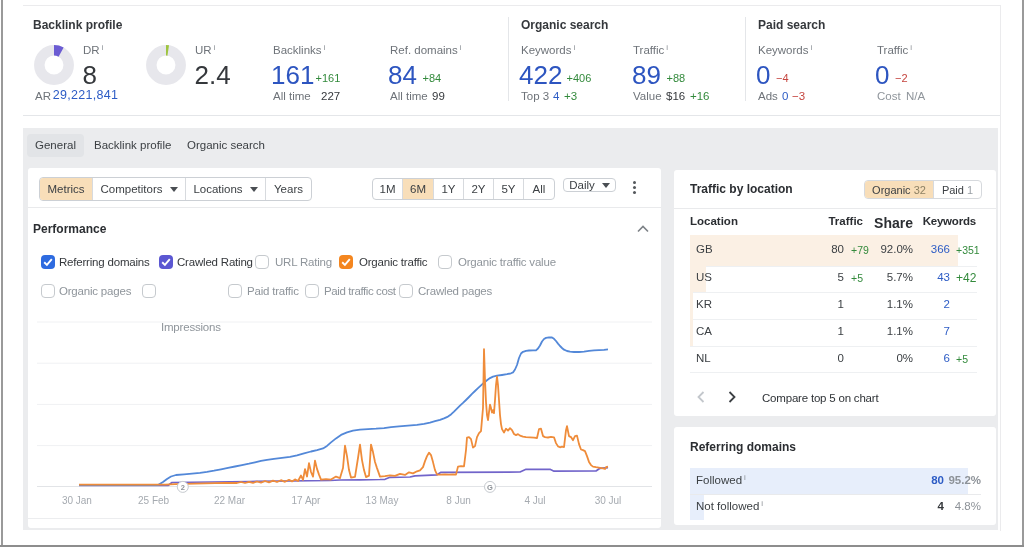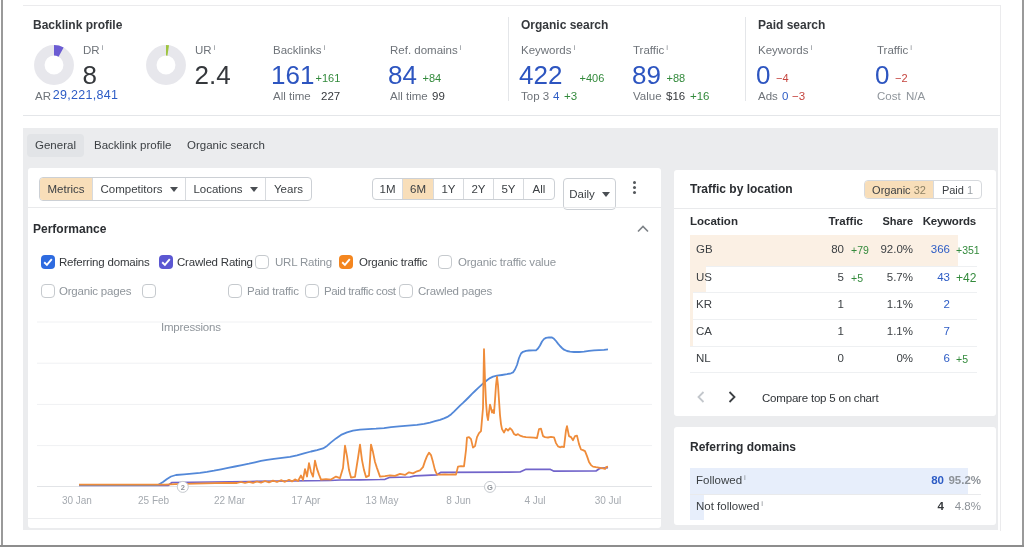--- a/index.html
+++ b/index.html
@@ -66,21 +66,21 @@
 <div class="abs bignum" style="left:388px; top:62px;">84</div>
 <div class="abs green" style="left:422.5px; top:72px; font-size:11px;">+84</div>
 <div class="abs gray" style="left:390px; top:89.5px; font-size:11.5px;">All time</div>
 <div class="abs dark" style="left:432px; top:89.5px; font-size:11.5px;">99</div>
 
 <div class="sep-v" style="left:508px; top:17px; height:84px;"></div>
 
 <div class="abs b dark" style="left:521px; top:17.5px; font-size:12px;">Organic search</div>
 <div class="abs gray" style="left:521px; top:44px;">Keywords<span class="sup">i</span></div>
 <div class="abs bignum" style="left:519px; top:62px;">422</div>
-<div class="abs green" style="left:566.5px; top:72px; font-size:11px;margin-left:13px;">+406</div>
+<div class="abs green" style="left:566.5px; top:72px; font-size:11px;">+406</div>
 <div class="abs gray" style="left:521px; top:89.5px; font-size:11.5px;">Top 3</div>
 <div class="abs blue" style="left:553px; top:89.5px; font-size:11.5px;">4</div>
 <div class="abs green" style="left:564px; top:89.5px; font-size:11.5px;">+3</div>
 
 <div class="abs gray" style="left:633px; top:44px;">Traffic<span class="sup">i</span></div>
 <div class="abs bignum" style="left:632px; top:62px;">89</div>
 <div class="abs green" style="left:666.5px; top:72px; font-size:11px;">+88</div>
 <div class="abs gray" style="left:633px; top:89.5px; font-size:11.5px;">Value</div>
 <div class="abs dark" style="left:666px; top:89.5px; font-size:11.5px;">$16</div>
 <div class="abs green" style="left:690px; top:89.5px; font-size:11.5px;">+16</div>
@@ -118,21 +118,21 @@
   <div style="width:45px;">Years</div>
 </div>
 <div class="seg" style="left:372px; top:178px; height:22px;">
   <div style="width:30px;">1M</div>
   <div class="tan" style="width:31px;">6M</div>
   <div style="width:30px;">1Y</div>
   <div style="width:30px;">2Y</div>
   <div style="width:30px;">5Y</div>
   <div style="width:30px;">All</div>
 </div>
-<div class="btn" style="left:563px; top:178px; width:53px; height:32px;">Daily<span class="caret"></span></div>
+<div class="btn" style="left:563px; top:178px; width:53px; height:14px;">Daily<span class="caret"></span></div>
 <div class="abs" style="left:633px; top:181px; width:3px; height:3px; background:#54585c; border-radius:50%; box-shadow:0 5px 0 #54585c, 0 10px 0 #54585c;"></div>
 
 <div class="sep-h" style="left:27.5px; top:207px; width:633.5px; background:#e9eaec;"></div>
 
 <div class="abs b" style="left:33px; top:222px; font-size:12px; color:#2b2e32;">Performance</div>
 <svg class="abs" style="left:637px; top:225px;" width="12" height="8" viewBox="0 0 12 8">
     <polyline points="1,6.5 6,1.5 11,6.5" fill="none" stroke="#7d8287" stroke-width="1.6"></polyline>
   </svg>
 
 <div class="cb on" style="left:41px; top:255px; background:#2e6be0;">
@@ -197,21 +197,21 @@
 <div class="card" style="left:674px; top:170px; width:322px; height:246px;"></div>
 <div class="abs b" style="left:690px; top:181.5px; font-size:12px; color:#2b2e32;">Traffic by location</div>
 <div class="seg" style="left:864px; top:180px; height:19px; border-color:#d6d9dd;">
   <div class="tan" style="width:69px; font-size:11px;">Organic&nbsp;<span style="color:#8d8164;">32</span></div>
   <div style="width:47px; font-size:11px;">Paid&nbsp;<span style="color:#9aa0a6;">1</span></div>
 </div>
 <div class="sep-h" style="left:674px; top:208px; width:322px; background:#e9eaec;"></div>
 
 <div class="abs b" style="left:690px; top:215px; font-size:11.5px; color:#2b2e32;">Location</div>
 <div class="abs b" style="left:793px; top:215px; width:70px; text-align:right; font-size:11.5px; color:#2b2e32;">Traffic</div>
-<div class="abs b" style="left:853px; top:215px; width:60px; text-align:right; font-size:11px; color:#2b2e32;">Share</div>
+<div class="abs b" style="left:853px; top:215px; width:60px; text-align:right; font-size:14px; color:#2b2e32;">Share</div>
 <div class="abs b" style="left:906px; top:215px; width:70px; text-align:right; font-size:11.5px; color:#2b2e32; letter-spacing:-0.2px;">Keywords</div>
 
 <div class="abs" style="left:690px; top:235.0px; width:268px; height:30.5px; background:#fbf0e4;"></div>
 <div class="abs" style="left:696px; top:242.8px; color:#3c4044;">GB</div>
 <div class="abs" style="left:784px; top:242.8px; width:60px; text-align:right; color:#3c4044;">80</div>
 <div class="abs green" style="left:851px; top:243.8px; font-size:10.5px; line-height:13px;">+79</div>
 <div class="abs" style="left:853px; top:242.8px; width:60px; text-align:right; color:#3c4044;">92.0%</div>
 <div class="abs blue" style="left:900px; top:242.8px; width:50px; text-align:right;">366</div>
 <div class="abs green" style="left:956px; top:243.8px; font-size:10.5px; line-height:13px;">+351</div>
 <div class="sep-h" style="left:690px; top:265.5px; width:287px; background:#eef0f2;"></div>

